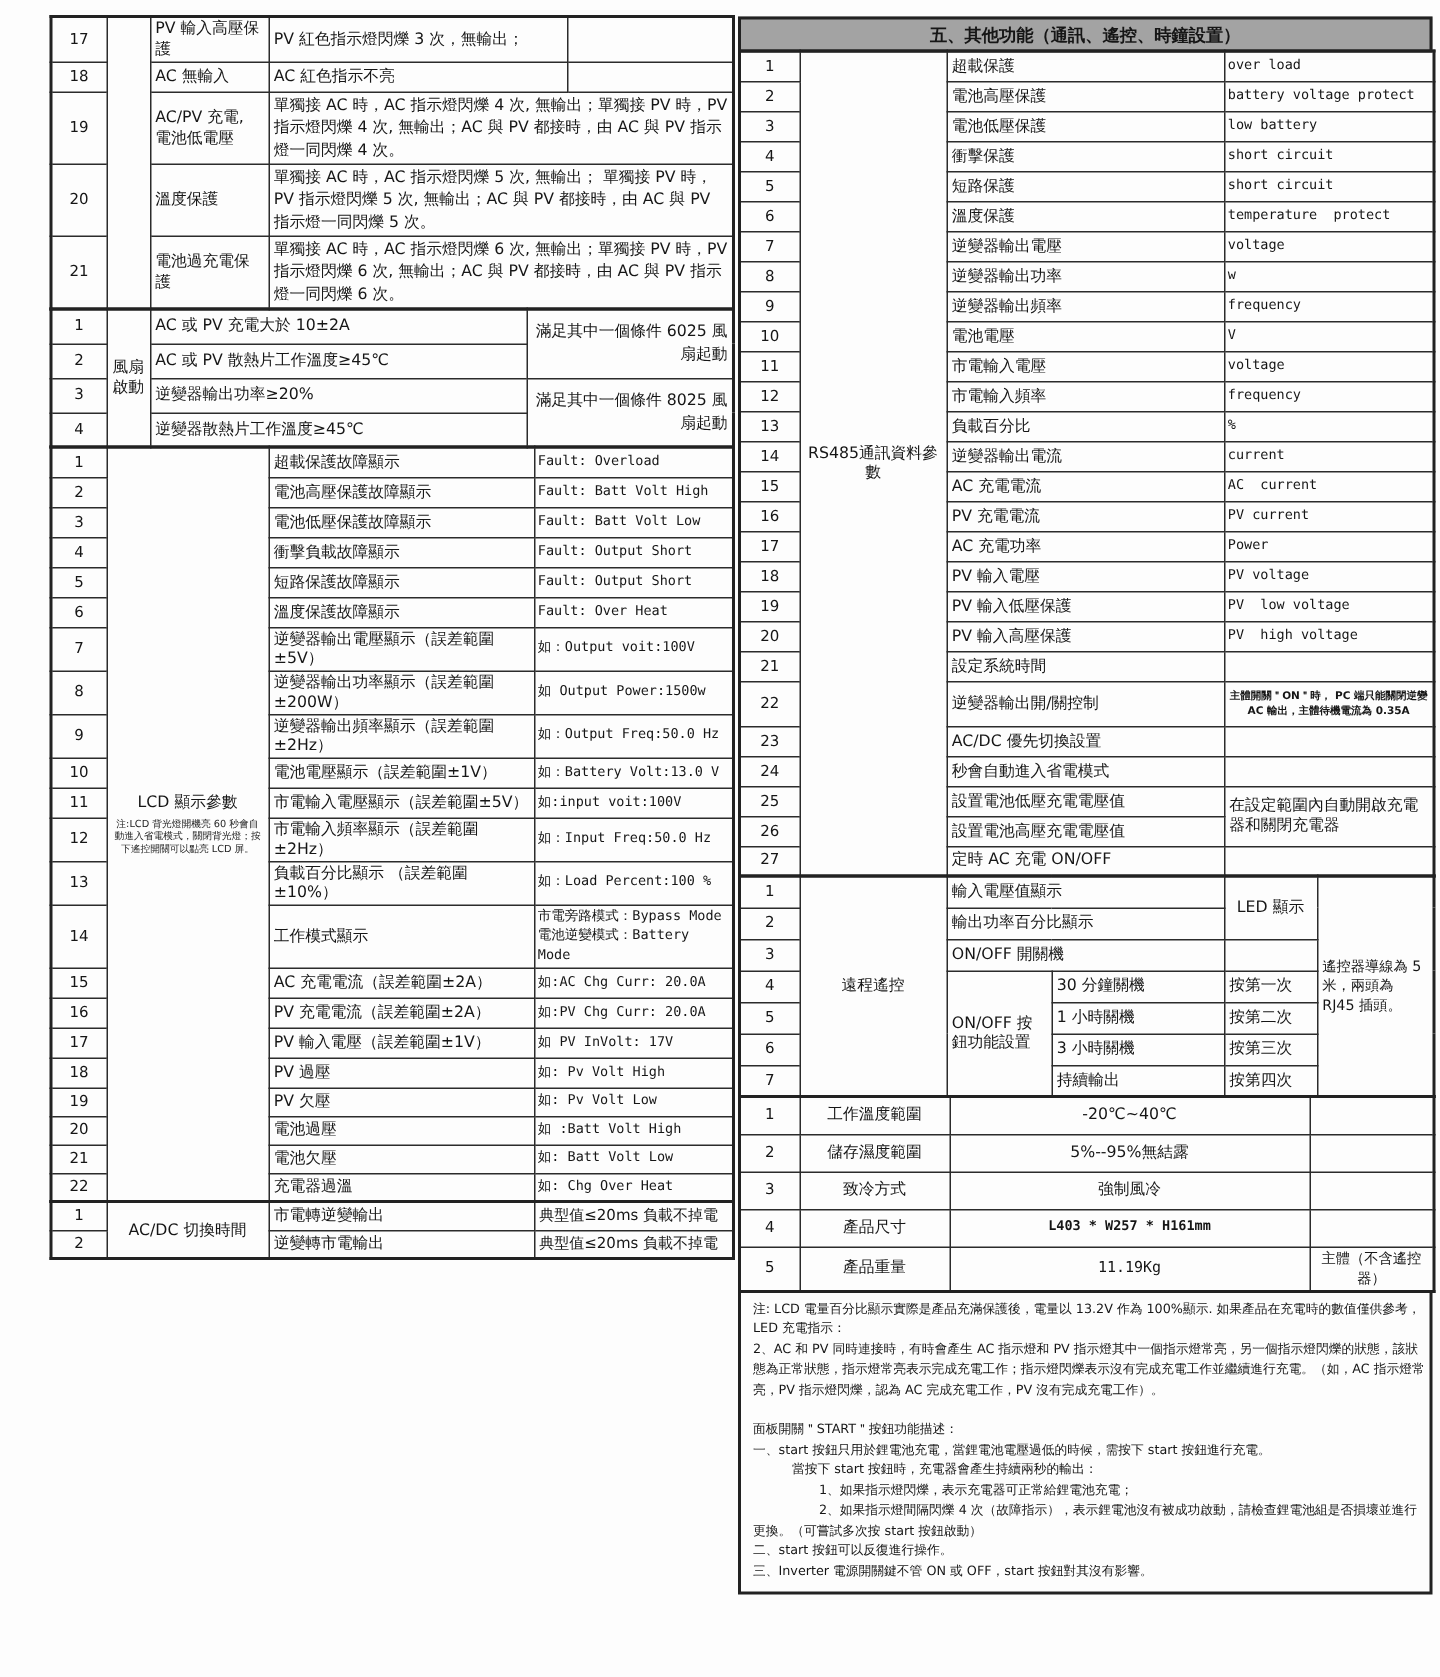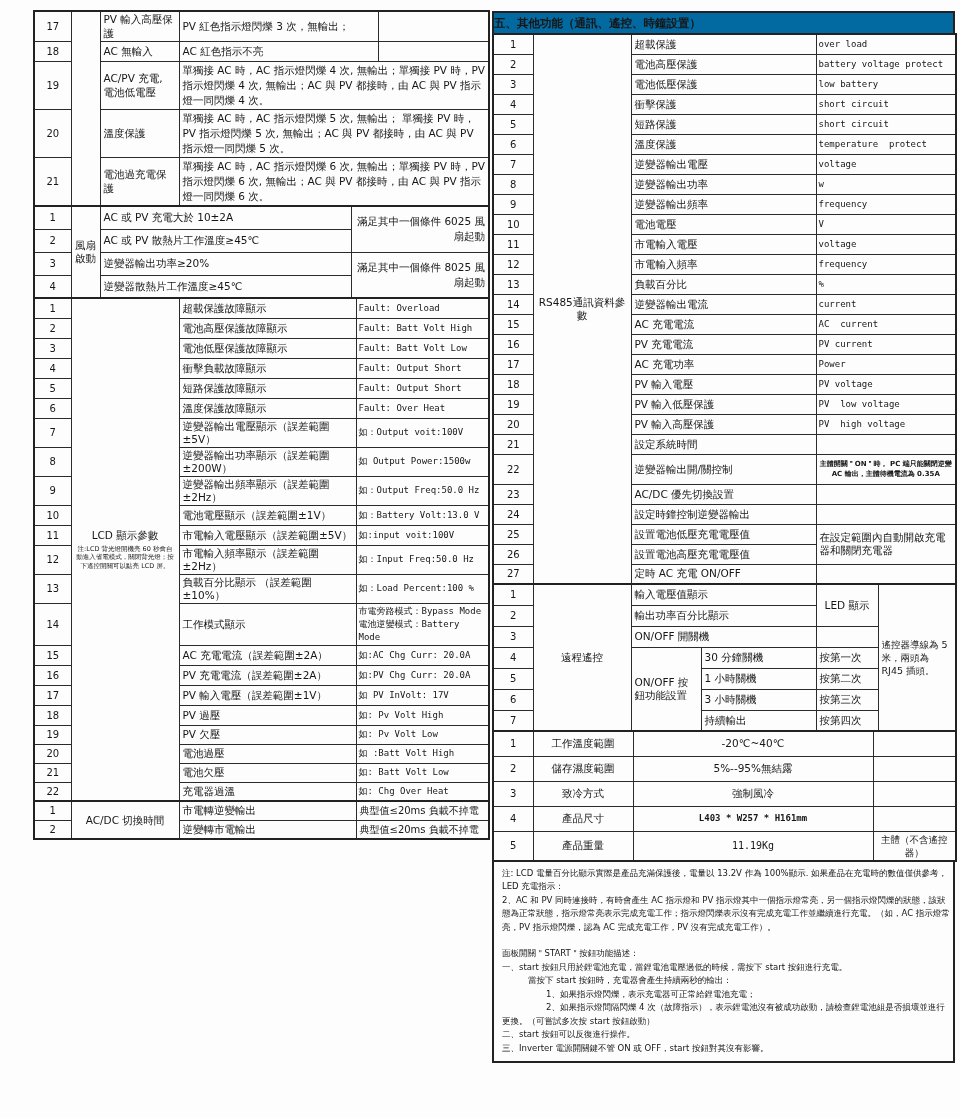--- a/index.html
+++ b/index.html
@@ -27,22 +27,22 @@
   .v2{font-size:10px;}
   .sm{font-size:7px;line-height:10px;font-weight:bold;padding:2px 3px;text-align:center;}
   .ctr{text-align:center;}
   .cm{font-family:"DejaVu Sans Mono","Liberation Mono",monospace;font-size:10px;text-align:center;}
   .dim{font-family:"DejaVu Sans Mono","Liberation Mono",monospace;font-size:9px;
        font-weight:bold;text-align:center;}
   .ext{font-size:9.5px;text-align:center;padding:1px 1px;}
   .snote{font-size:9.5px;line-height:13px;padding:2px 3px;}
   .cat-title{font-size:10.5px;text-align:center;}
   .cat-note{font-size:6.5px;line-height:8.5px;text-align:center;margin-top:3px;color:#222;}
-  .rtitle{border:2px solid #222;height:20px;line-height:20px;text-align:left;
-          font-weight:bold;font-size:11.5px;background:#0369a1;}
+  .rtitle{border:2px solid #222;height:20px;line-height:20px;text-align:center;
+          font-weight:bold;font-size:11.5px;background:#a3a3a3;}
   .notes{border:2px solid #222;padding:5px 1px 6px 8px;font-size:8.5px;line-height:13.5px;}
   .nl{white-space:normal;}
   .gap{height:13px;}
   .ind1{text-indent:26px;}
   .ind2{text-indent:44px;}
 </style>
 </head>
 <body>
 
 <div class="stack colL">
@@ -390,21 +390,21 @@
           <td class="it">逆變器輸出開/關控制</td>
           <td class="sm">主體開關＂ON＂時， PC 端只能關閉逆變 AC 輸出，主體待機電流為 0.35A</td>
         </tr>
     <tr style="height:20px">
           <td class="n">23</td>
           <td class="it">AC/DC 優先切換設置</td>
           <td class="v"></td>
         </tr>
     <tr style="height:20px">
           <td class="n">24</td>
-          <td class="it">設定時鐘控制逆變器輸出</td>
+          <td class="it">秒會自動進入省電模式</td>
           <td class="v"></td>
         </tr>
     <tr style="height:20px">
           <td class="n">25</td>
           <td class="it">設置電池低壓充電電壓值</td>
           <td class="it" rowspan="2">在設定範圍內自動開啟充電器和關閉充電器</td>
         </tr>
     <tr style="height:20px">
           <td class="n">26</td>
           <td class="it">設置電池高壓充電電壓值</td>

